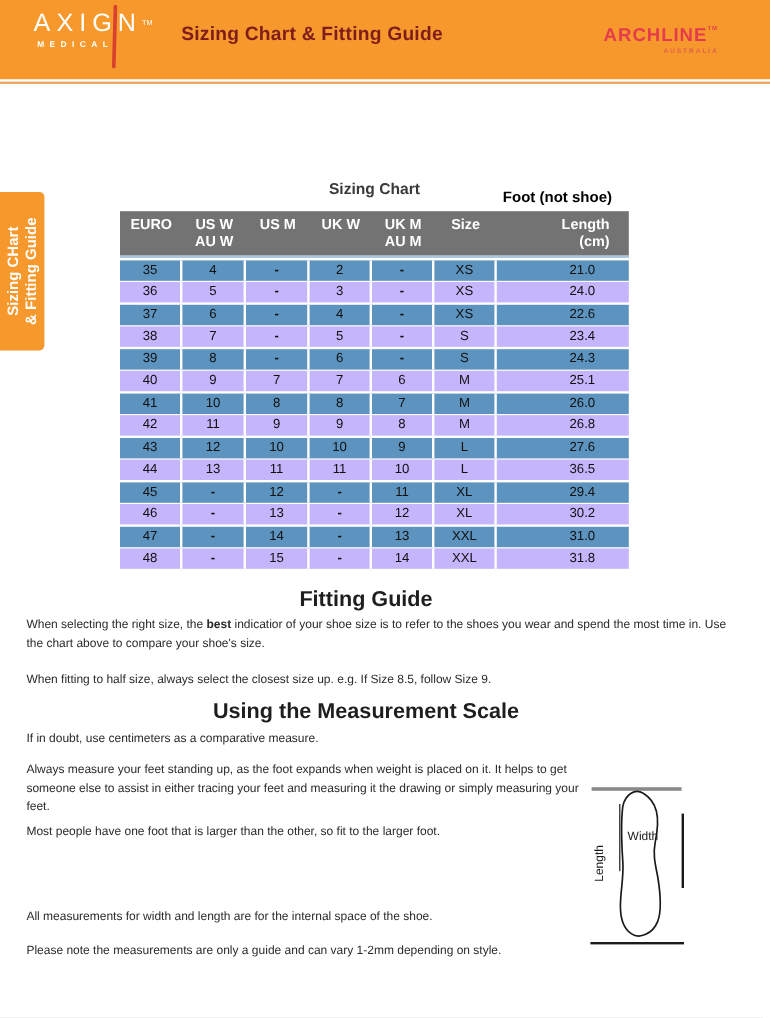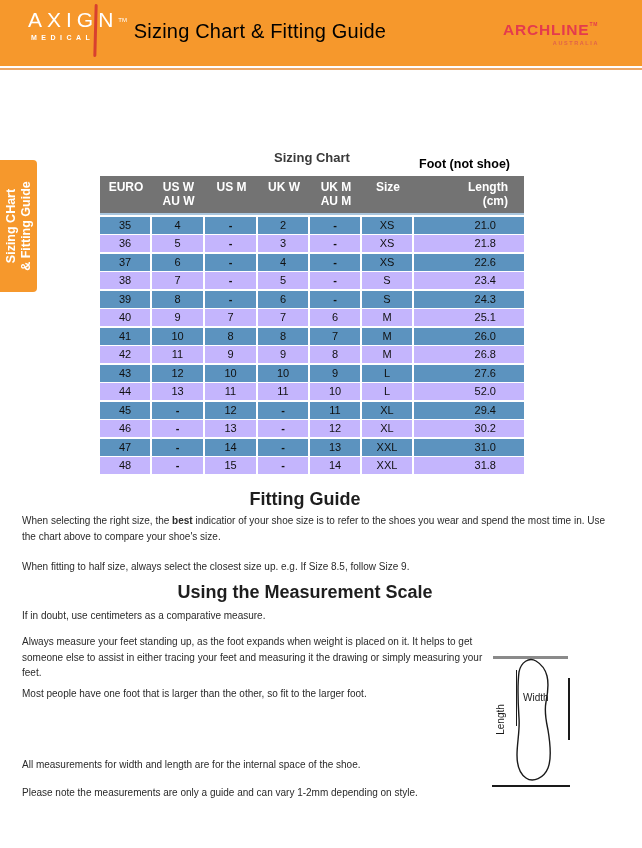--- a/index.html
+++ b/index.html
@@ -9,21 +9,21 @@
     font-family:"Liberation Sans",sans-serif;overflow:hidden;margin:0 auto;
   }
   
   .header-bar{position:absolute;left:0;top:0;width:642px;height:66px;background:#F6982C;}
   .accent-line{position:absolute;left:0;top:68px;width:642px;height:2px;background:#EDA765;}
   .axign{position:absolute;left:28px;top:9px;color:#fff;}
   .axign-name{font-size:21px;letter-spacing:5px;font-weight:400;line-height:22px;}
   .axign-tm{font-size:6px;vertical-align:top;letter-spacing:0;}
   .axign-sub{font-size:7px;letter-spacing:4.5px;margin-top:3px;padding-left:3px;font-weight:700;}
   .axign-stroke{position:absolute;left:66px;top:-5px;width:2.5px;height:53px;background:#D8402F;transform:rotate(1.5deg);border-radius:2px;}
-  .page-title{position:absolute;left:95px;top:20px;width:330px;text-align:center;color:#000000;font-size:20px;font-weight:400;letter-spacing:0.2px;}
+  .page-title{position:absolute;left:95px;top:20px;width:330px;text-align:center;color:#7f1d1d;font-size:16px;font-weight:700;letter-spacing:0.2px;}
   .archline{position:absolute;left:503px;top:21px;width:104px;}
   .archline-name{font-size:15.5px;font-weight:700;color:#E43B4D;letter-spacing:0.8px;}
   .archline-tm{font-size:5px;vertical-align:top;}
   .archline-sub{font-size:5.5px;color:#E0614A;letter-spacing:1.6px;text-align:right;padding-right:8px;margin-top:1px;font-weight:700;}
   
   .side-tab{position:absolute;left:0;top:160px;width:37px;height:132px;background:#F6982C;border-radius:0 4px 4px 0;}
   .side-tab-inner{position:absolute;left:50%;top:50%;transform:translate(-50%,-50%) rotate(-90deg);
     white-space:nowrap;text-align:center;color:#fff;font-weight:700;font-size:12.5px;line-height:15px;}
   
   .chart-heading{position:absolute;left:100px;top:150px;width:424px;text-align:center;font-size:13px;font-weight:700;color:#3a3a3a;}
@@ -121,21 +121,21 @@
           <div class="td c5">XS</div>
           <div class="td c6">21.0</div>
         </div>
         <div class="trow alt">
           <div class="td c0">36</div>
           <div class="td c1">5</div>
           <div class="td c2 dash">-</div>
           <div class="td c3">3</div>
           <div class="td c4 dash">-</div>
           <div class="td c5">XS</div>
-          <div class="td c6">21.8</div>
+          <div class="td c6">24.0</div>
         </div>
         <div class="trow base">
           <div class="td c0">37</div>
           <div class="td c1">6</div>
           <div class="td c2 dash">-</div>
           <div class="td c3">4</div>
           <div class="td c4 dash">-</div>
           <div class="td c5">XS</div>
           <div class="td c6">22.6</div>
         </div>
@@ -193,21 +193,21 @@
           <div class="td c5">L</div>
           <div class="td c6">27.6</div>
         </div>
         <div class="trow alt">
           <div class="td c0">44</div>
           <div class="td c1">13</div>
           <div class="td c2">11</div>
           <div class="td c3">11</div>
           <div class="td c4">10</div>
           <div class="td c5">L</div>
-          <div class="td c6">52.0</div>
+          <div class="td c6">36.5</div>
         </div>
         <div class="trow base">
           <div class="td c0">45</div>
           <div class="td c1 dash">-</div>
           <div class="td c2">12</div>
           <div class="td c3 dash">-</div>
           <div class="td c4">11</div>
           <div class="td c5">XL</div>
           <div class="td c6">29.4</div>
         </div>

